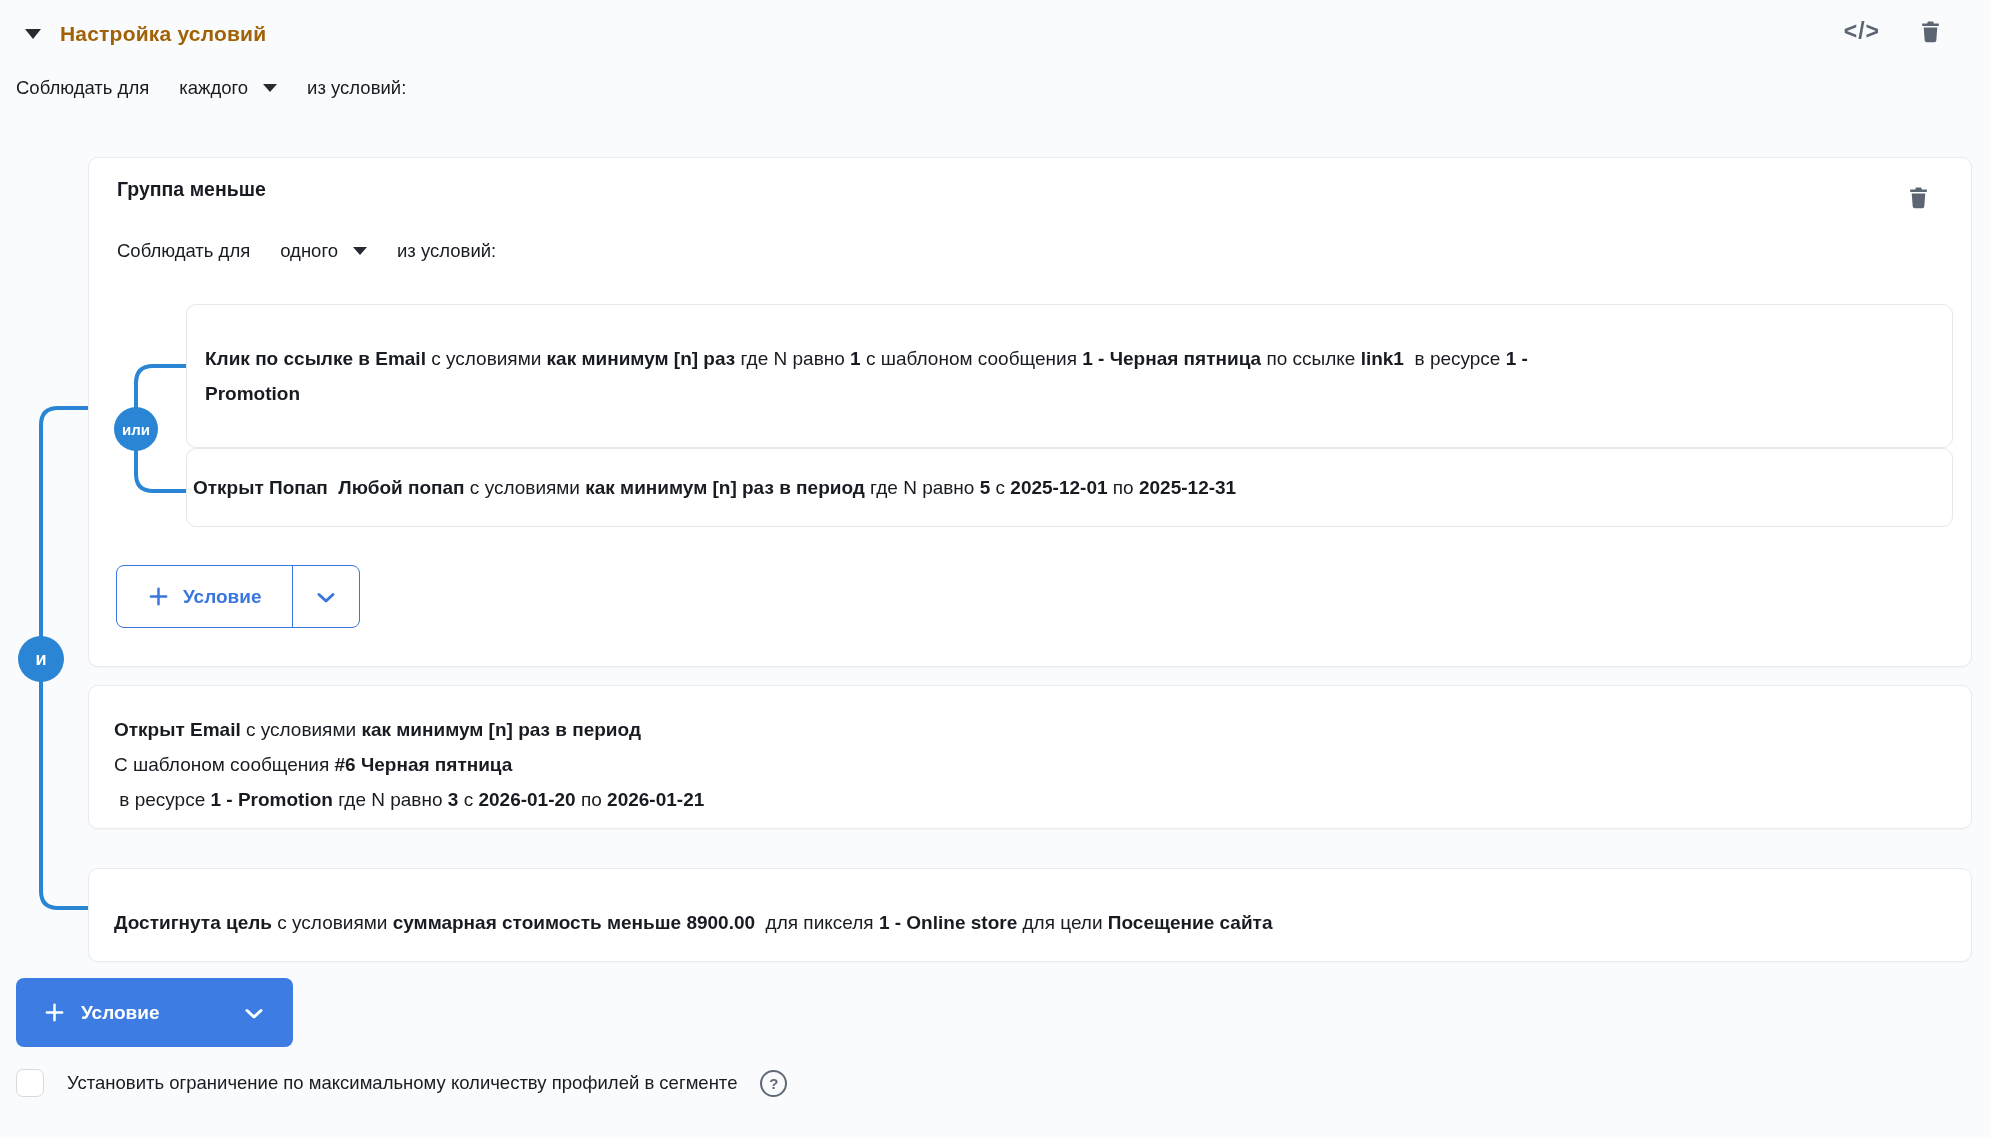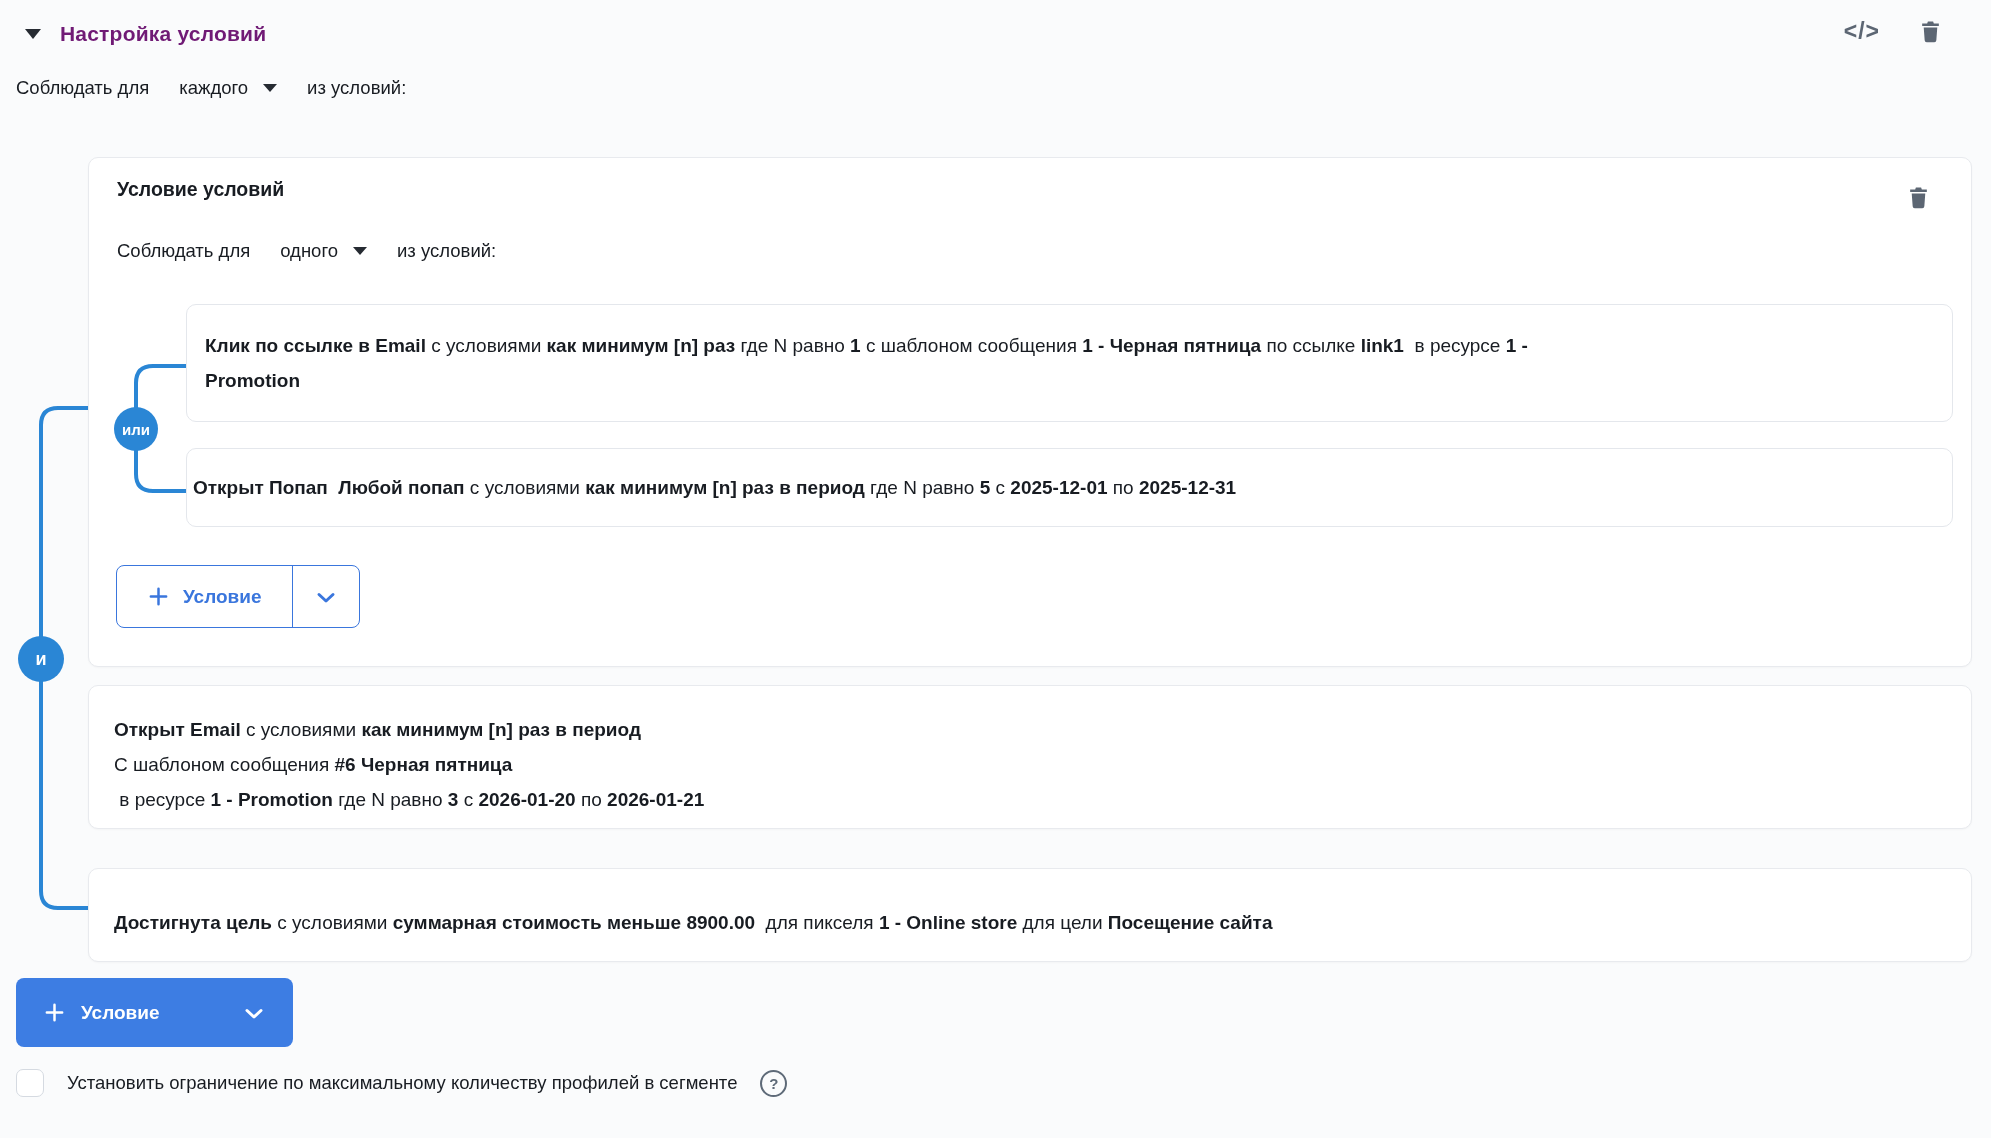--- a/index.html
+++ b/index.html
@@ -10,21 +10,21 @@
     color: #181c22;
     position: relative;
     overflow: hidden;
   }
   #app { position:relative; width:1991px; height:1138px; }
 
   
   .header-row { position:absolute; left:25px; top:18px; height:32px; display:flex; align-items:center; gap:19px; }
   .caret-down { width:0; height:0; border-left:8px solid transparent; border-right:8px solid transparent; border-top:10px solid #262b32; }
   .caret-down.sm { border-left-width:7px; border-right-width:7px; border-top-width:8px; }
-  .page-title { font-size:21px; font-weight:700; color:#701a75; letter-spacing:.2px; }
+  .page-title { font-size:21px; font-weight:700; color:#a16207; letter-spacing:.2px; }
   .header-actions { position:absolute; top:18px; right:48px; display:flex; align-items:center; gap:38px; }
   .code-glyph { font-size:23px; font-weight:700; color:#5c6673; letter-spacing:1px; cursor:pointer; }
   .trash-svg { width:25px; height:27px; fill:#5c6673; cursor:pointer; display:block; }
 
   
   .match-row { display:flex; align-items:center; gap:30px; font-size:18.5px; }
   .match-row-top { position:absolute; left:16px; top:77px; }
   .selector { display:flex; align-items:center; gap:15px; cursor:pointer; }
   .selector .val { font-size:18.5px; color:#181c22; }
 
@@ -39,21 +39,21 @@
   .group-trash { position:absolute; right:40px; top:26px; }
   .group-match { position:absolute; left:28px; top:82px; }
 
   .cond-box {
     position:absolute; left:97px; width:1767px;
     background:#fff; border:1px solid #e4e7ec; border-radius:10px;
   }
   .cond-text { font-size:19px; line-height:35px; color:#181c22; }
   .cond-text div { white-space:pre-wrap; }
   .cond-text .bold { font-weight:700; }
-  .box1 { top:146px; min-height:117px; padding:23px 18px; }
+  .box1 { top:146px; min-height:117px; padding:36px 18px; }
   .box2 { top:290px; min-height:79px; padding:21px 6px; }
 
   .mid-card { top:685px; height:144px; padding:26px 25px; }
   .bot-card { top:868px; height:94px; padding:36px 25px; }
 
   
   .conn { position:absolute; left:0; top:0; pointer-events:none; overflow:visible; }
   .badge {
     position:absolute; border-radius:50%; background:#2a86d5; color:#fff;
     display:flex; align-items:center; justify-content:center; font-weight:700;
@@ -118,21 +118,21 @@
       <span class="caret-down sm"></span>
     </span>
     <span>из условий:</span>
   </div>
 
   <svg class="conn" width="140" height="1000" viewBox="0 0 140 1000">
     <path d="M88 408 H58 Q41 408 41 425 V891 Q41 908 58 908 H88" fill="none" stroke="#2a86d5" stroke-width="4" stroke-linecap="round"></path>
   </svg>
 
   <div class="card group-card">
-    <div class="group-title">Условие условий</div>
+    <div class="group-title">Группа меньше</div>
     <div class="group-trash">
       <svg class="trash-svg" viewBox="0 0 24 24">
           <path d="M9.5 2.5h5l.7 1.8H20v2.4H4V4.3h4.8l.7-1.8zM5.5 8.2h13l-.9 12.1a2 2 0 0 1-2 1.9H8.4a2 2 0 0 1-2-1.9L5.5 8.2z"></path>
         </svg>
     </div>
 
     <div class="match-row group-match">
       <span>Соблюдать для</span>
       <span class="selector">
         <span class="val">одного</span>

